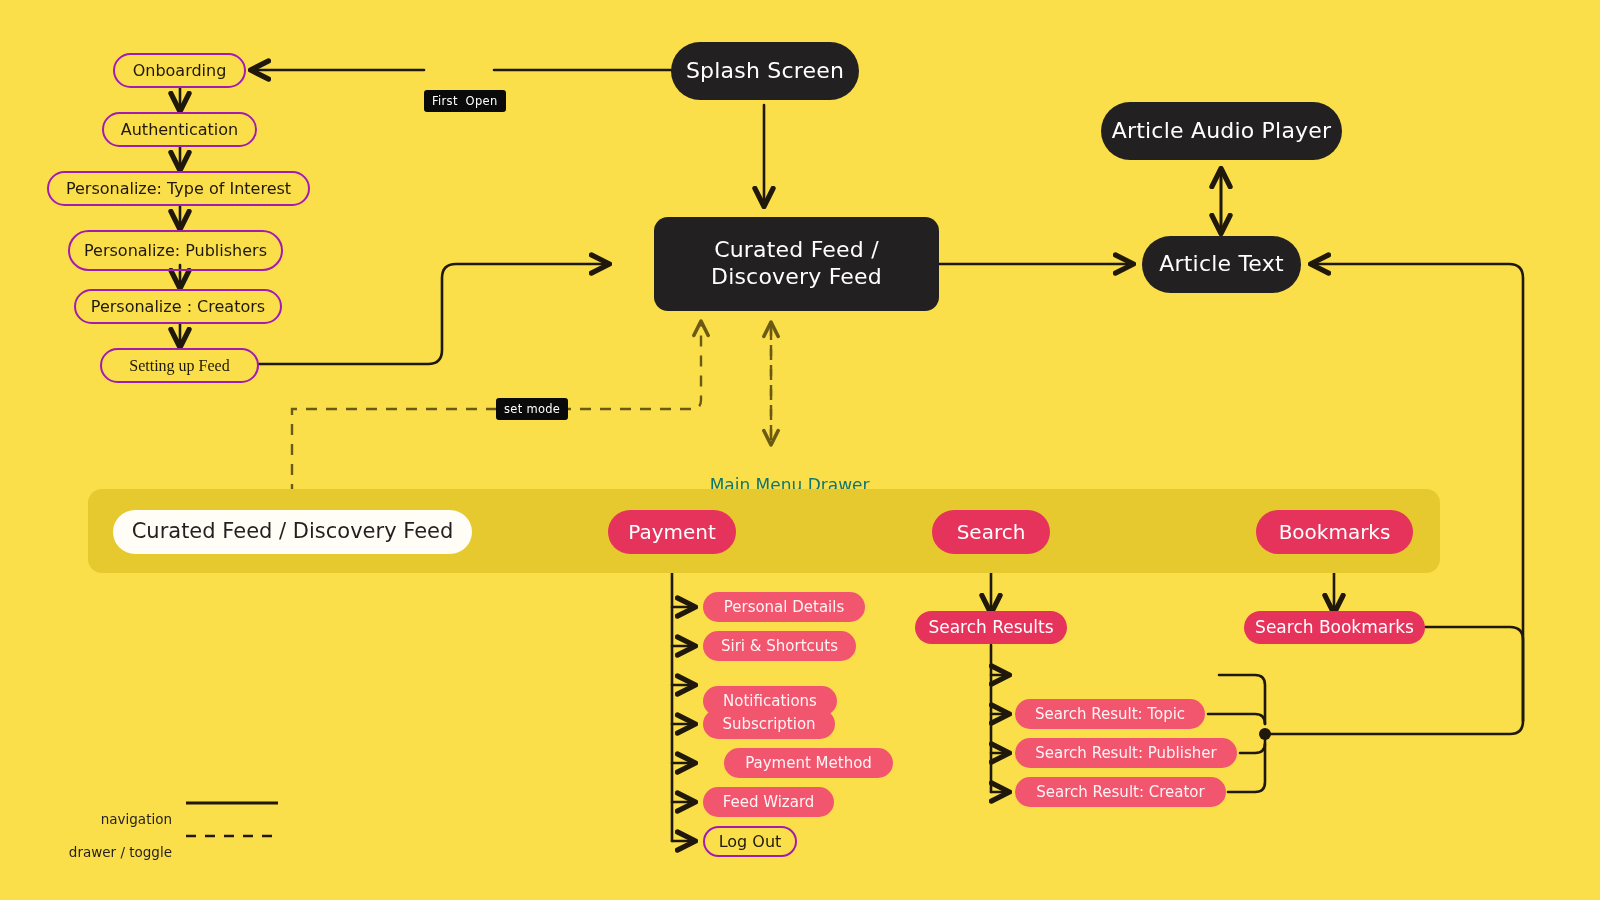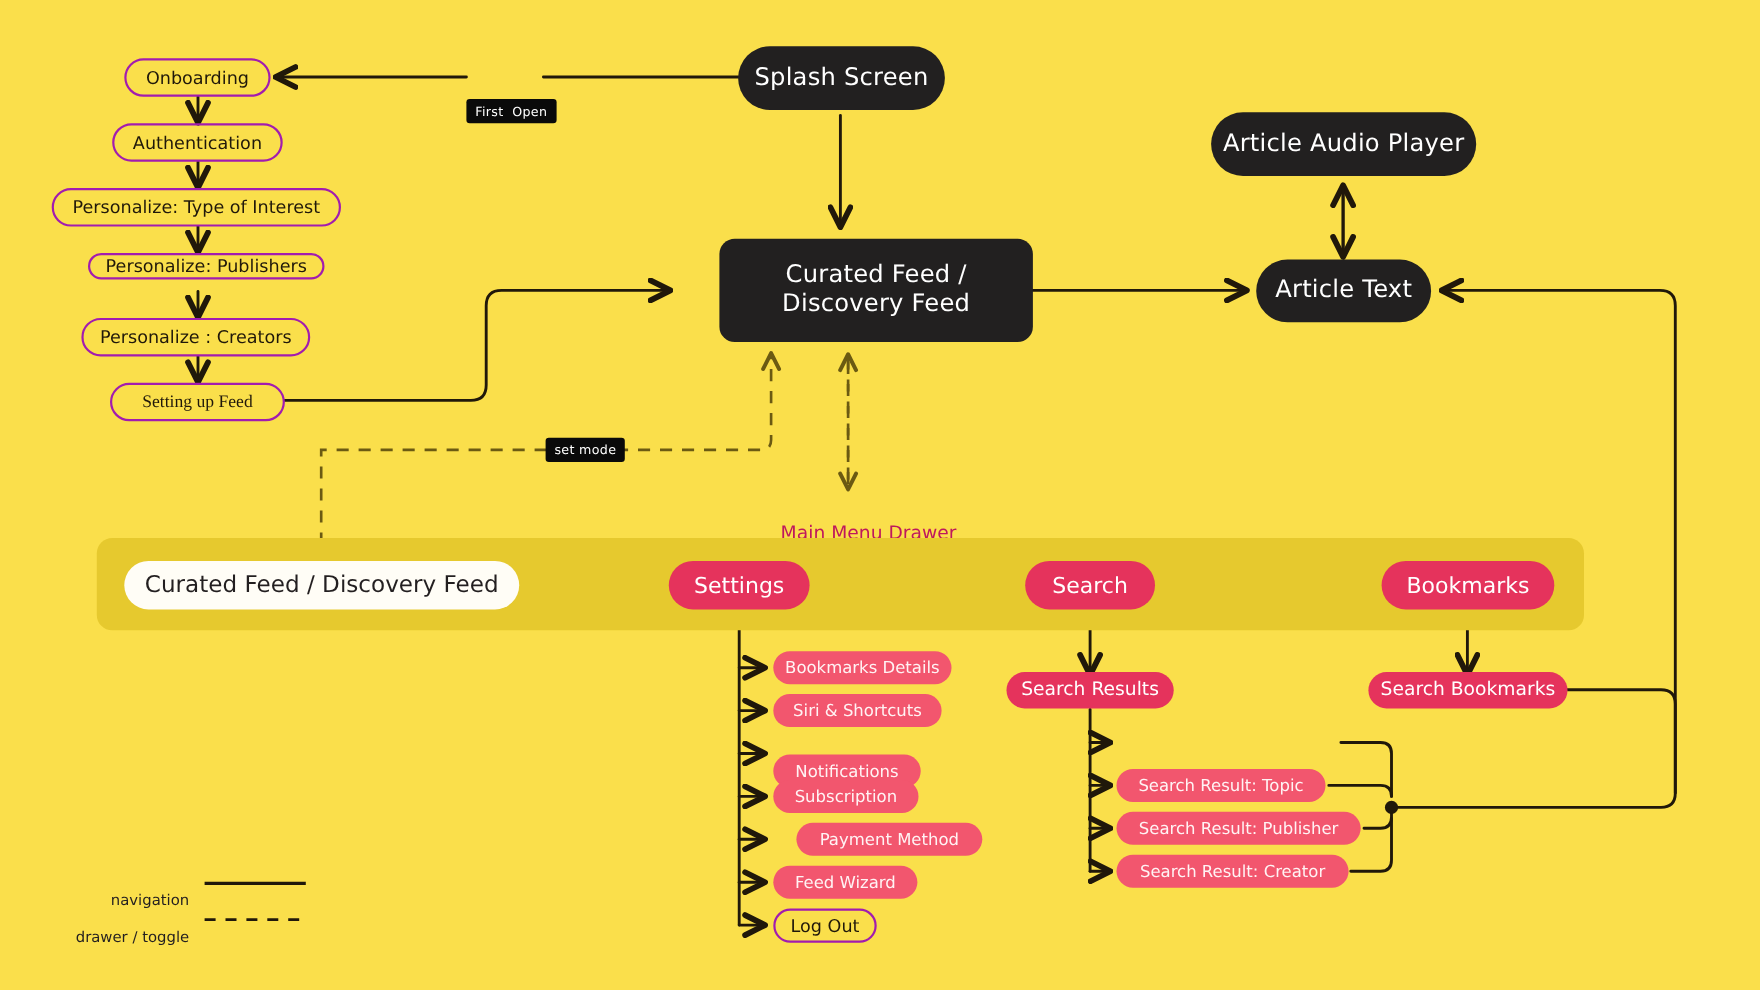--- a/index.html
+++ b/index.html
@@ -77,21 +77,21 @@
     padding:4px 8px;
     border-radius:3px;
     display:flex;align-items:center;justify-content:center;
     white-space:pre;
     letter-spacing:.3px;
   }
 
   
   .caption{
     position:absolute;
-    color:#be185d;
+    color:#0f766e;
     font-size:17px;
     white-space:pre;
   }
 
   
   .legend-label{
     position:absolute;color:#231F20;font-size:13.5px;
     text-align:right;white-space:pre;
   }
 </style>
@@ -182,21 +182,21 @@
 
   <div class="node outline" style="left:113px;top:53px;width:133px;height:35px;">
     <span>Onboarding</span>
   </div>
   <div class="node outline" style="left:102px;top:112px;width:155px;height:35px;">
     <span>Authentication</span>
   </div>
   <div class="node outline" style="left:47px;top:171px;width:263px;height:35px;">
     <span>Personalize: Type of Interest</span>
   </div>
-  <div class="node outline" style="left:80px;top:230px;width:215px;height:24px;">
+  <div class="node outline" style="left:68px;top:230px;width:215px;height:41px;">
     <span>Personalize: Publishers</span>
   </div>
   <div class="node outline" style="left:74px;top:289px;width:208px;height:35px;">
     <span>Personalize : Creators</span>
   </div>
   <div class="node outline" style="left:100px;top:348px;width:159px;height:35px;font-family:Liberation Serif, serif;">
     <span>Setting up Feed</span>
   </div>
 
   <div class="node dark" style="left:671px;top:42px;width:188px;height:58px;">
@@ -225,31 +225,31 @@
   <div class="caption" style="left:688px;top:455px;">
     <span>Main Menu Drawer</span>
   </div>
 
   <div class="drawer-band"></div>
 
   <div class="node white" style="left:113px;top:510px;width:359px;height:44px;">
     <span>Curated Feed / Discovery Feed</span>
   </div>
   <div class="node crimson" style="left:608px;top:510px;width:128px;height:44px;">
-    <span>Settings</span>
+    <span>Payment</span>
   </div>
   <div class="node crimson" style="left:932px;top:510px;width:118px;height:44px;">
     <span>Search</span>
   </div>
   <div class="node crimson" style="left:1256px;top:510px;width:157px;height:44px;">
     <span>Bookmarks</span>
   </div>
 
   <div class="node pink" style="left:703px;top:592px;width:162px;height:30px;">
-    <span>Bookmarks Details</span>
+    <span>Personal Details</span>
   </div>
   <div class="node pink" style="left:703px;top:631px;width:153px;height:30px;">
     <span>Siri &amp; Shortcuts</span>
   </div>
   <div class="node pink" style="left:703px;top:670px;width:134px;height:30px;margin-top:16px;">
     <span>Notifications</span>
   </div>
   <div class="node pink" style="left:703px;top:709px;width:132px;height:30px;">
     <span>Subscription</span>
   </div>

